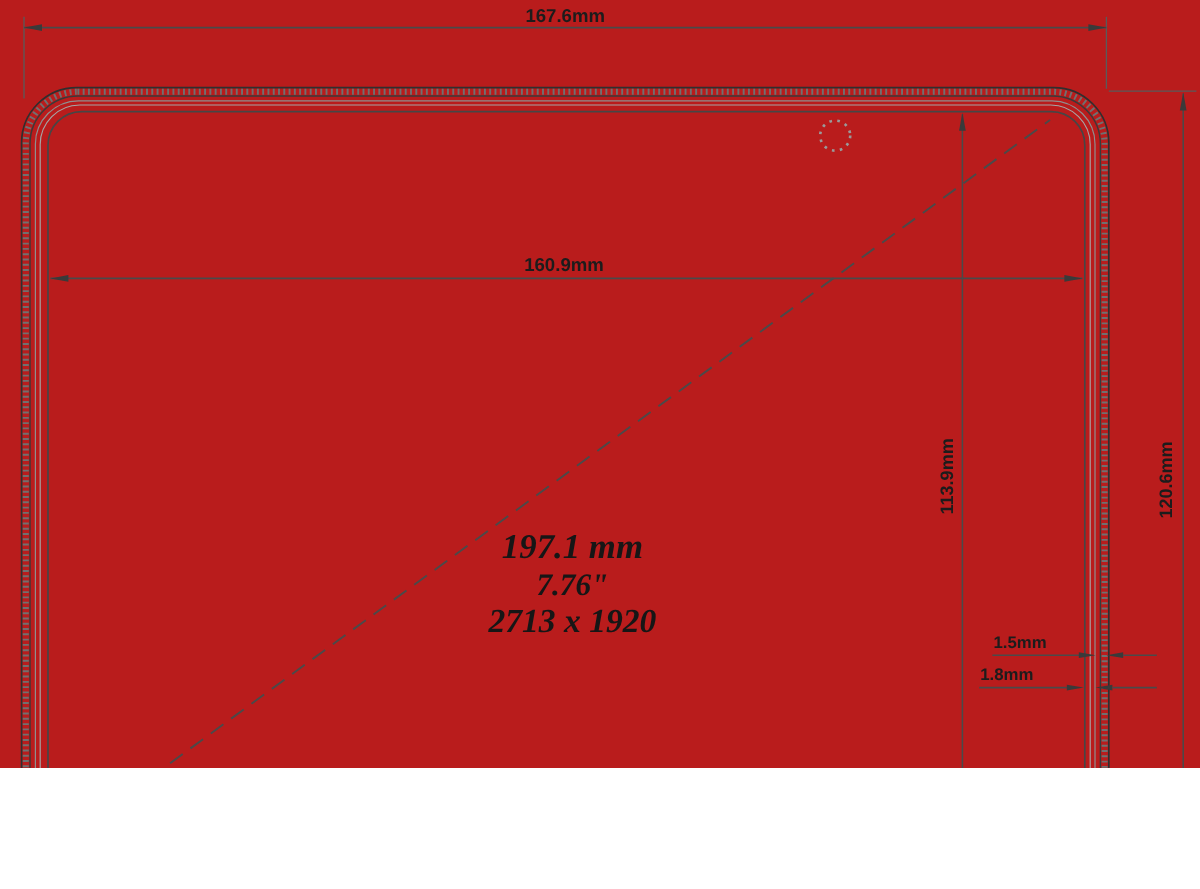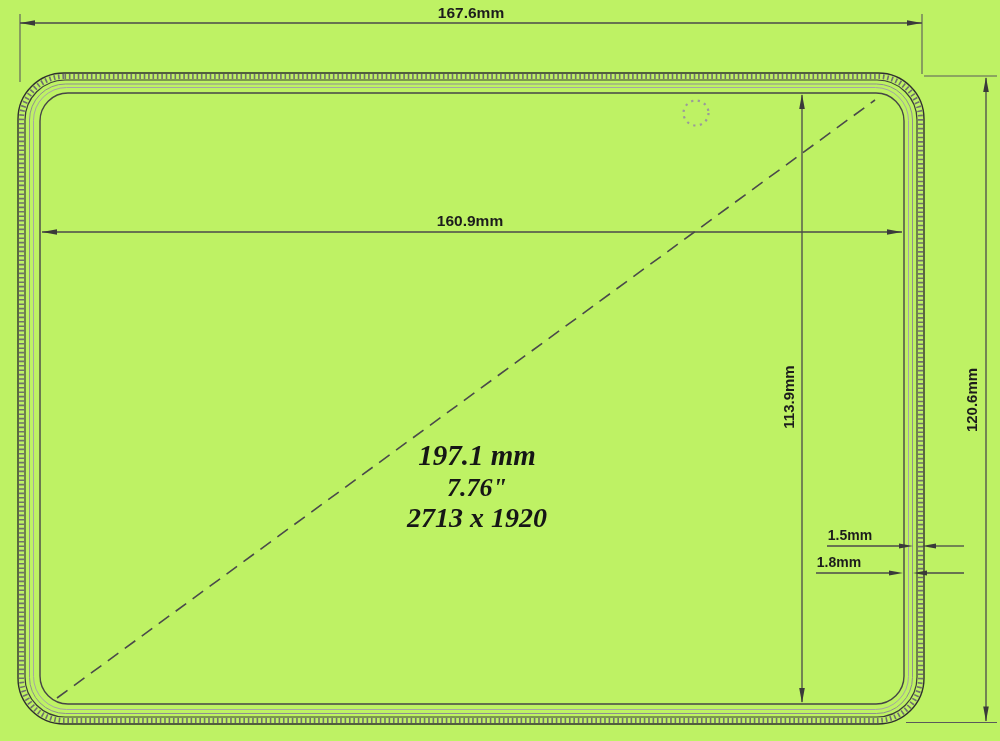--- a/index.html
+++ b/index.html
@@ -1,20 +1,20 @@
 <!DOCTYPE html>
 <html><head>
 <meta charset="utf-8">
 <style>
   html, body { margin: 0; padding: 0; background: #ffffff; }
   #stage {
     position: relative;
     width: 1000px;
-    height: 741px;
-    background: #bef264;
+    height: 640px;
+    background: #b91c1c;
     overflow: hidden;
     font-family: "Liberation Sans", sans-serif;
   }
   svg { display: block; }
   .dim-label {
     font-family: "Liberation Sans", sans-serif;
     font-size: 15.5px;
     font-weight: bold;
     fill: #1c1c1c;
   }

